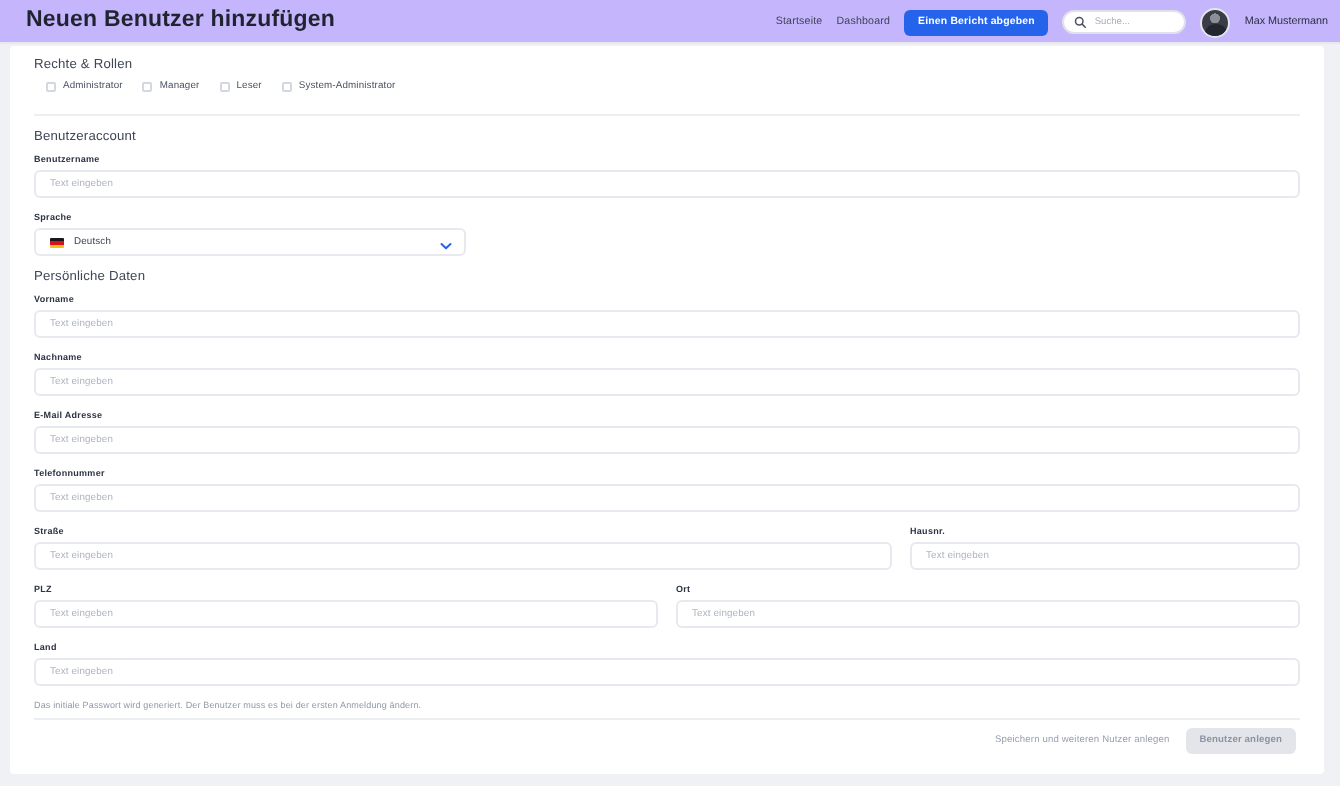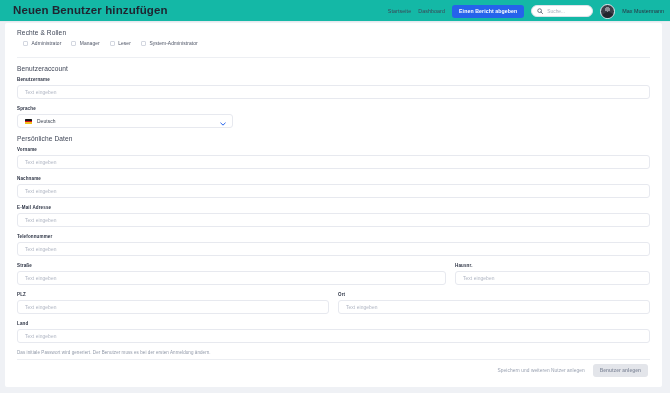--- a/index.html
+++ b/index.html
@@ -16,21 +16,21 @@
     position: relative;
     width: 670px; height: 393px;
     background: #eff1f5;
   }
 
   
   .topbar {
     position: absolute;
     top: 0; left: 0;
     width: 670px; height: 22px;
-    background: #14b8a6;
+    background: #c4b5fd;
     display: flex;
     align-items: center;
     border-bottom: 1px solid #e6e8ee;
   }
   .app-title {
     position: absolute;
     left: 13px; top: 4px;
     font-size: 11.5px;
     font-weight: bold;
     color: #1f2430;

